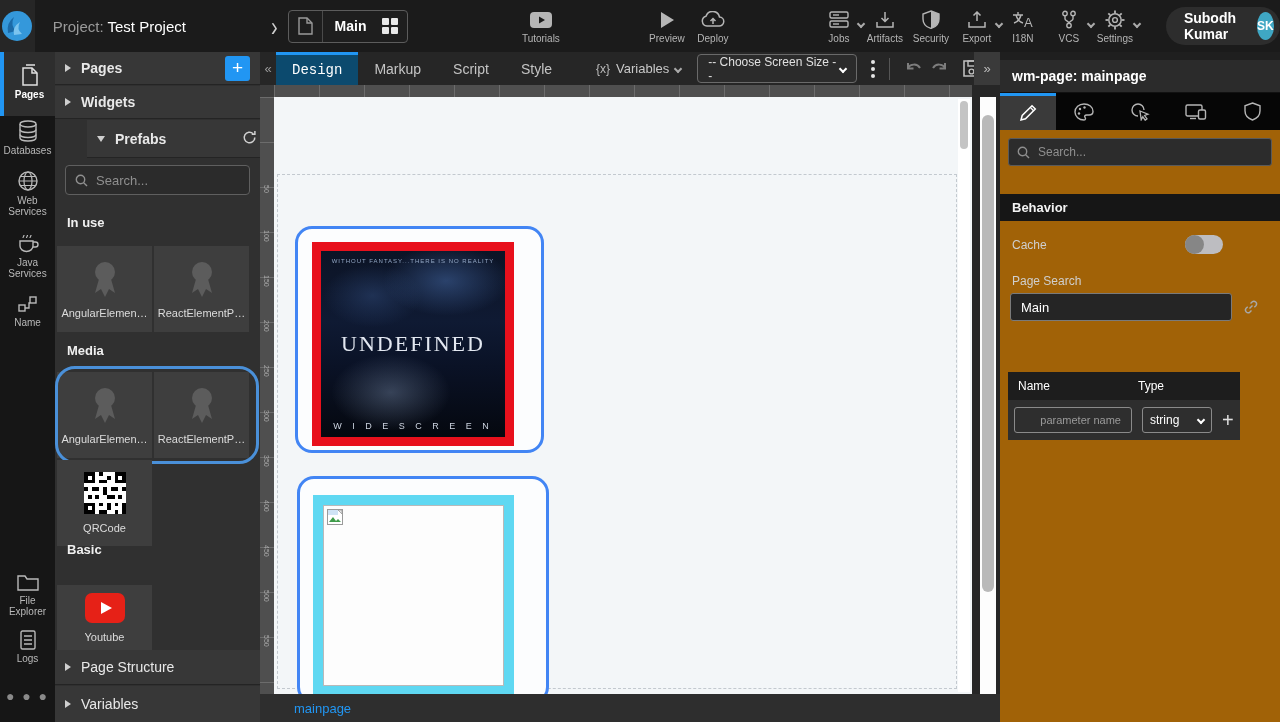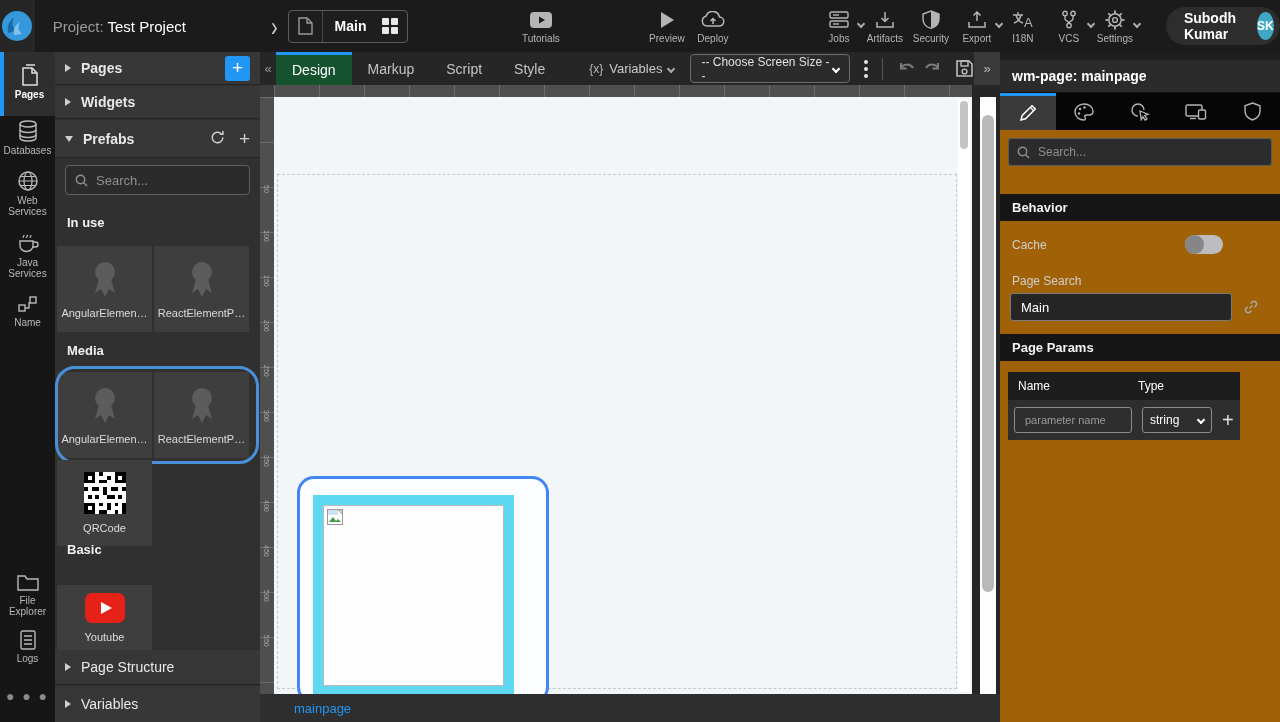--- a/index.html
+++ b/index.html
@@ -51,21 +51,21 @@
   .sec-label { position:absolute; left:12px; color:#f0f0f0; font-weight:bold; font-size:13px; }
   .card { position:absolute; width:95px; height:86px; background:#3e3e3e; display:flex; flex-direction:column; align-items:center; justify-content:center; cursor:pointer; }
   .card .clbl { font-size:11px; color:#dcdcdc; margin-top:8px; max-width:90px; white-space:nowrap; overflow:hidden; }
   .sel-outline { position:absolute; border:3px solid #4a90d9; border-radius:20px; pointer-events:none; }
 
   
   #center { left:260px; top:52px; width:740px; height:670px; background:#262626; }
   #ctoolbar { position:absolute; left:0; top:0; width:740px; height:33px; background:#262626; display:flex; align-items:center; }
   .collapser { width:16px; height:33px; color:#9a9a9a; font-size:13px; display:flex; align-items:center; justify-content:center; cursor:pointer; }
   .ctab { height:33px; padding:0 16px; display:flex; align-items:center; color:#c4c4c4; font-size:14px; cursor:pointer; }
-  .ctab.active { background:#14532d; color:#fff; border-top:3px solid #2196f3; }
+  .ctab.active { background:#0c4a6e; color:#fff; border-top:3px solid #2196f3;font-family:Liberation Mono, monospace; }
   .varbtn { margin-left:28px; color:#c9c9c9; font-size:13px; display:flex; align-items:center; gap:6px; cursor:pointer; }
   .varbtn .vx { font-size:12px; color:#bbb; }
   .ss-select { margin-left:16px; width:160px; height:29px; border:1px solid #6a6a6a; border-radius:4px; background:#2b2b2b; color:#e0e0e0; font-size:12px; display:flex; align-items:center; padding:0 10px; cursor:pointer; }
   .ss-select .sstext { flex:1; }
   .vdots { margin-left:14px; display:flex; flex-direction:column; gap:3px; cursor:pointer; }
   .vdots span { width:4px; height:4px; border-radius:50%; background:#e6e6e6; }
   .tb-sep { width:1px; height:22px; background:#555; margin:0 10px 0 14px; }
   .tb-ico { width:26px; height:26px; display:flex; align-items:center; justify-content:center; cursor:pointer; }
   .expander { position:absolute; right:0; top:0; width:26px; height:33px; background:#3a3a3a; color:#bbb; display:flex; align-items:center; justify-content:center; font-size:13px; cursor:pointer; }
 
@@ -334,21 +334,21 @@
   <div class="lp-row" style="top:0;height:33px;">
     <span class="tri right"></span>
     <span class="lp-title">Pages</span>
     <span style="flex:1"></span>
     <span class="plusbtn">+</span>
   </div>
   <div class="lp-row" style="top:34px;height:33px;">
     <span class="tri right"></span>
     <span class="lp-title">Widgets</span>
   </div>
-  <div class="lp-row" style="top:68px;height:38px;">
+  <div class="lp-row" style="top:68px;height:38px;margin-left:32px;">
     <span class="tri down"></span>
     <span class="lp-title">Prefabs</span>
     <span style="flex:1"></span>
     <span class="ghosticon" style="margin-right:14px;">
       <svg width="15" height="15" viewBox="0 0 15 15">
           <path d="M12.8 7.5a5.3 5.3 0 1 1-1.6-3.8" fill="none" stroke="#d0d0d0" stroke-width="1.5"></path>
           <path d="M12.9 1v3.2h-3.2" fill="none" stroke="#d0d0d0" stroke-width="1.5"></path>
         </svg>
     </span>
     <span class="ghosticon">+</span>
@@ -509,20 +509,29 @@
       <span class="rulnum" style="top: 358px;">350</span>
       <span class="rulnum" style="top: 403px;">400</span>
       <span class="rulnum" style="top: 448px;">450</span>
       <span class="rulnum" style="top: 493px;">500</span>
       <span class="rulnum" style="top: 538px;">550</span>
     </div>
 
   <div id="canvas">
     <div class="content-outline"></div>
 
+    <div class="sel-box" style="left:21px;top:129px;width:249px;height:227px;">
+      <div class="poster">
+        <div class="poster-img">
+          <div class="poster-tag">WITHOUT FANTASY...THERE IS NO REALITY</div>
+          <div class="poster-title">UNDEFINED</div>
+          <div class="poster-foot">W I D E S C R E E N</div>
+        </div>
+      </div>
+    </div>
 
     <div class="sel-box" style="left:23px;top:379px;width:252px;height:228px;">
       <div class="imgbox">
         <div class="imgbox-inner">
           <svg width="16" height="16" viewBox="0 0 16 16" style="position:absolute;left:3px;top:3px;">
             <rect x="0.5" y="0.5" width="15" height="15" fill="#fff" stroke="#9a9a9a"></rect>
             <path d="M1 1h10v5H1z" fill="#cfe3f5"></path>
             <path d="M2 13l4-5 3 4 2-2 3 3H2z" fill="#3f9c4a"></path>
             <path d="M11 1l4 4V1z" fill="#e8e8e8" stroke="#9a9a9a" stroke-width="0.8"></path>
           </svg>
@@ -599,27 +608,26 @@
   <div class="rp-label" style="top:214px;">Page Search</div>
   <input class="rp-input" style="left: 10px; top: 233px; width: 222px; height: 28px;" value="Main">
   <span class="linkico" style="left:243px;top:239px;">
     <svg width="16" height="16" viewBox="0 0 16 16">
         <path d="M6.5 9.5l3-3" stroke="#a8a8a8" stroke-width="1.4"></path>
         <path d="M7.5 4.5l1.6-1.6a2.7 2.7 0 0 1 3.8 3.8L11.3 8.3" fill="none" stroke="#a8a8a8" stroke-width="1.4"></path>
         <path d="M8.5 11.5l-1.6 1.6a2.7 2.7 0 0 1-3.8-3.8l1.6-1.6" fill="none" stroke="#a8a8a8" stroke-width="1.4"></path>
       </svg>
   </span>
 
-  <div class="rp-strip" style="top:274px;">Page Params</div>
 
   <div class="pp-table-head">
     <span style="margin-left:10px;width:120px;">Name</span>
     <span>Type</span>
   </div>
   <div class="pp-table-body">
-    <input class="rp-input" style="position: static; margin-left: 6px; width: 118px; height: 26px; font-size: 11px; background: rgb(46, 46, 46); border-color: rgb(138, 138, 138);" placeholder="parameter name">
+    <input class="rp-input" style="position: static; margin-left: 6px; width: 118px; height: 26px; font-size: 11px; background: rgb(46, 46, 46); border-color: rgb(138, 138, 138); text-align: right;" placeholder="parameter name">
     <div class="pp-select">
       <span style="flex:1">string</span>
       <span class="chev" style="border-color:#fff;"></span>
     </div>
     <span class="pp-plus">+</span>
   </div>
 </div>
 
 </body></html>

